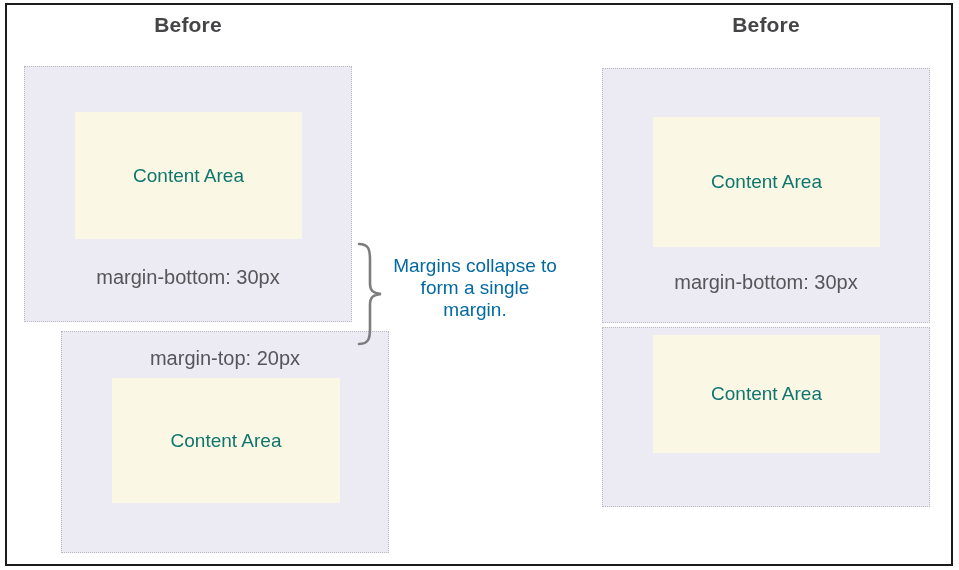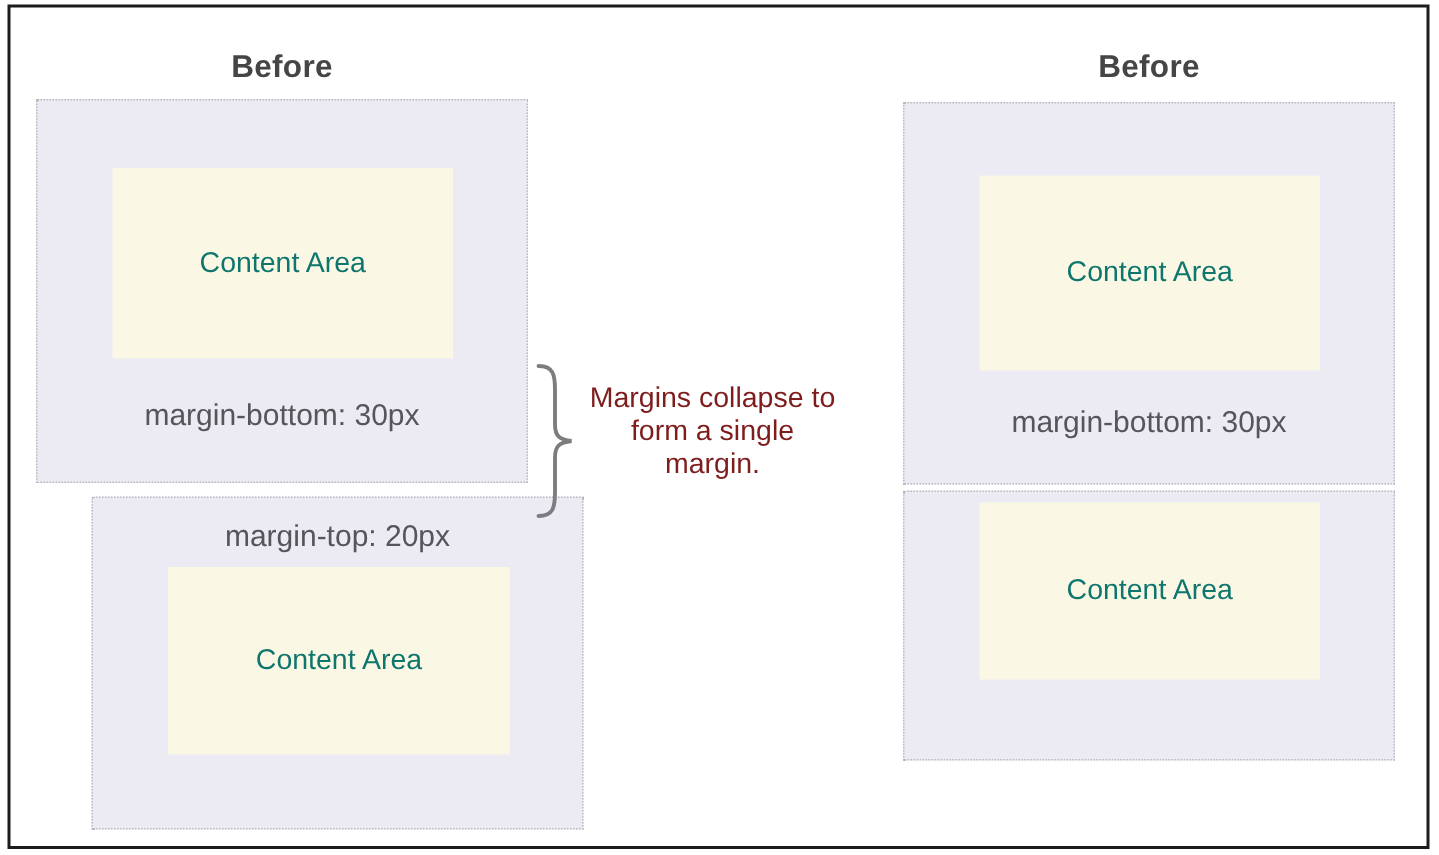--- a/index.html
+++ b/index.html
@@ -28,21 +28,20 @@
     position: absolute;
     top: 7px;
     width: 328px;
     height: 26px;
     text-align: center;
     font-size: 21px;
     font-weight: bold;
     color: #454547;
     line-height: 26px;
     letter-spacing: 0.2px;
-    margin-top: 20px;
   }
   .heading-before { left: 17px; }
   .heading-after  { left: 595px; }
   .margin-box {
     position: absolute;
     width: 328px;
     background: #eceaf2;
     border: 1px dotted #b9b9c0;
     box-sizing: border-box;
   }
@@ -83,21 +82,21 @@
     height: 106px;
   }
   .annotation {
     position: absolute;
     left: 382px;
     top: 250px;
     width: 172px;
     text-align: center;
     font-size: 19px;
     line-height: 22px;
-    color: #7f1d1d;
+    color: #0369a1;
   }
 </style>
 </head>
 <body>
 
 <div class="stage">
   <div class="frame">
 
     <div class="col-heading heading-before">Before</div>
 

